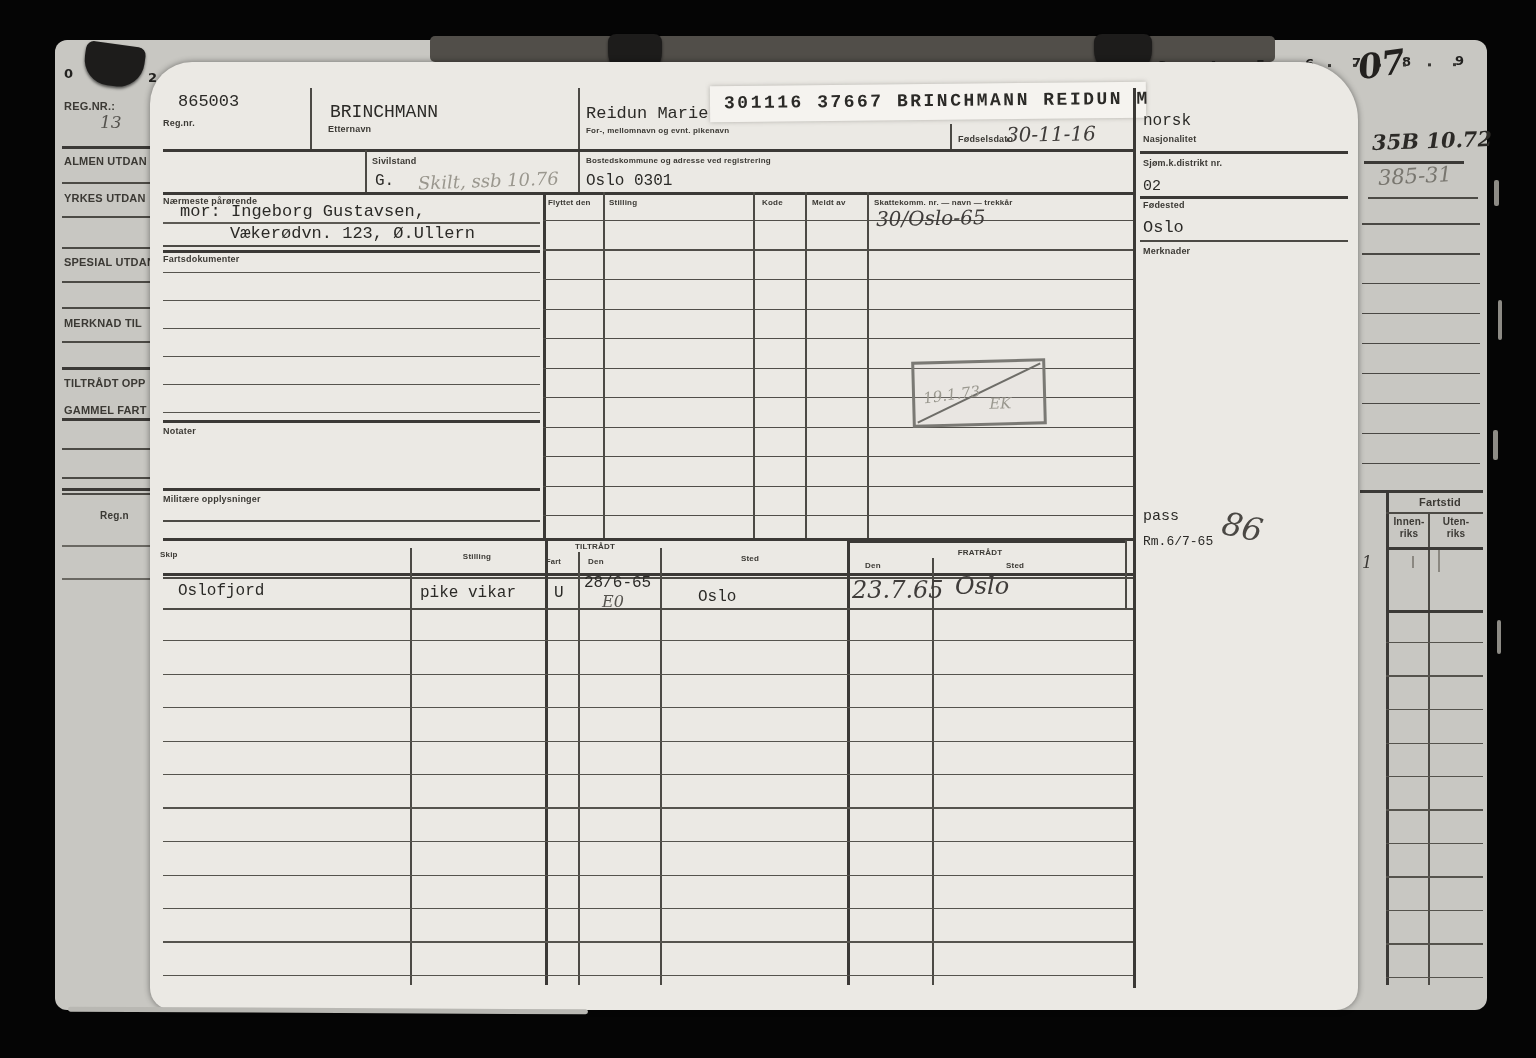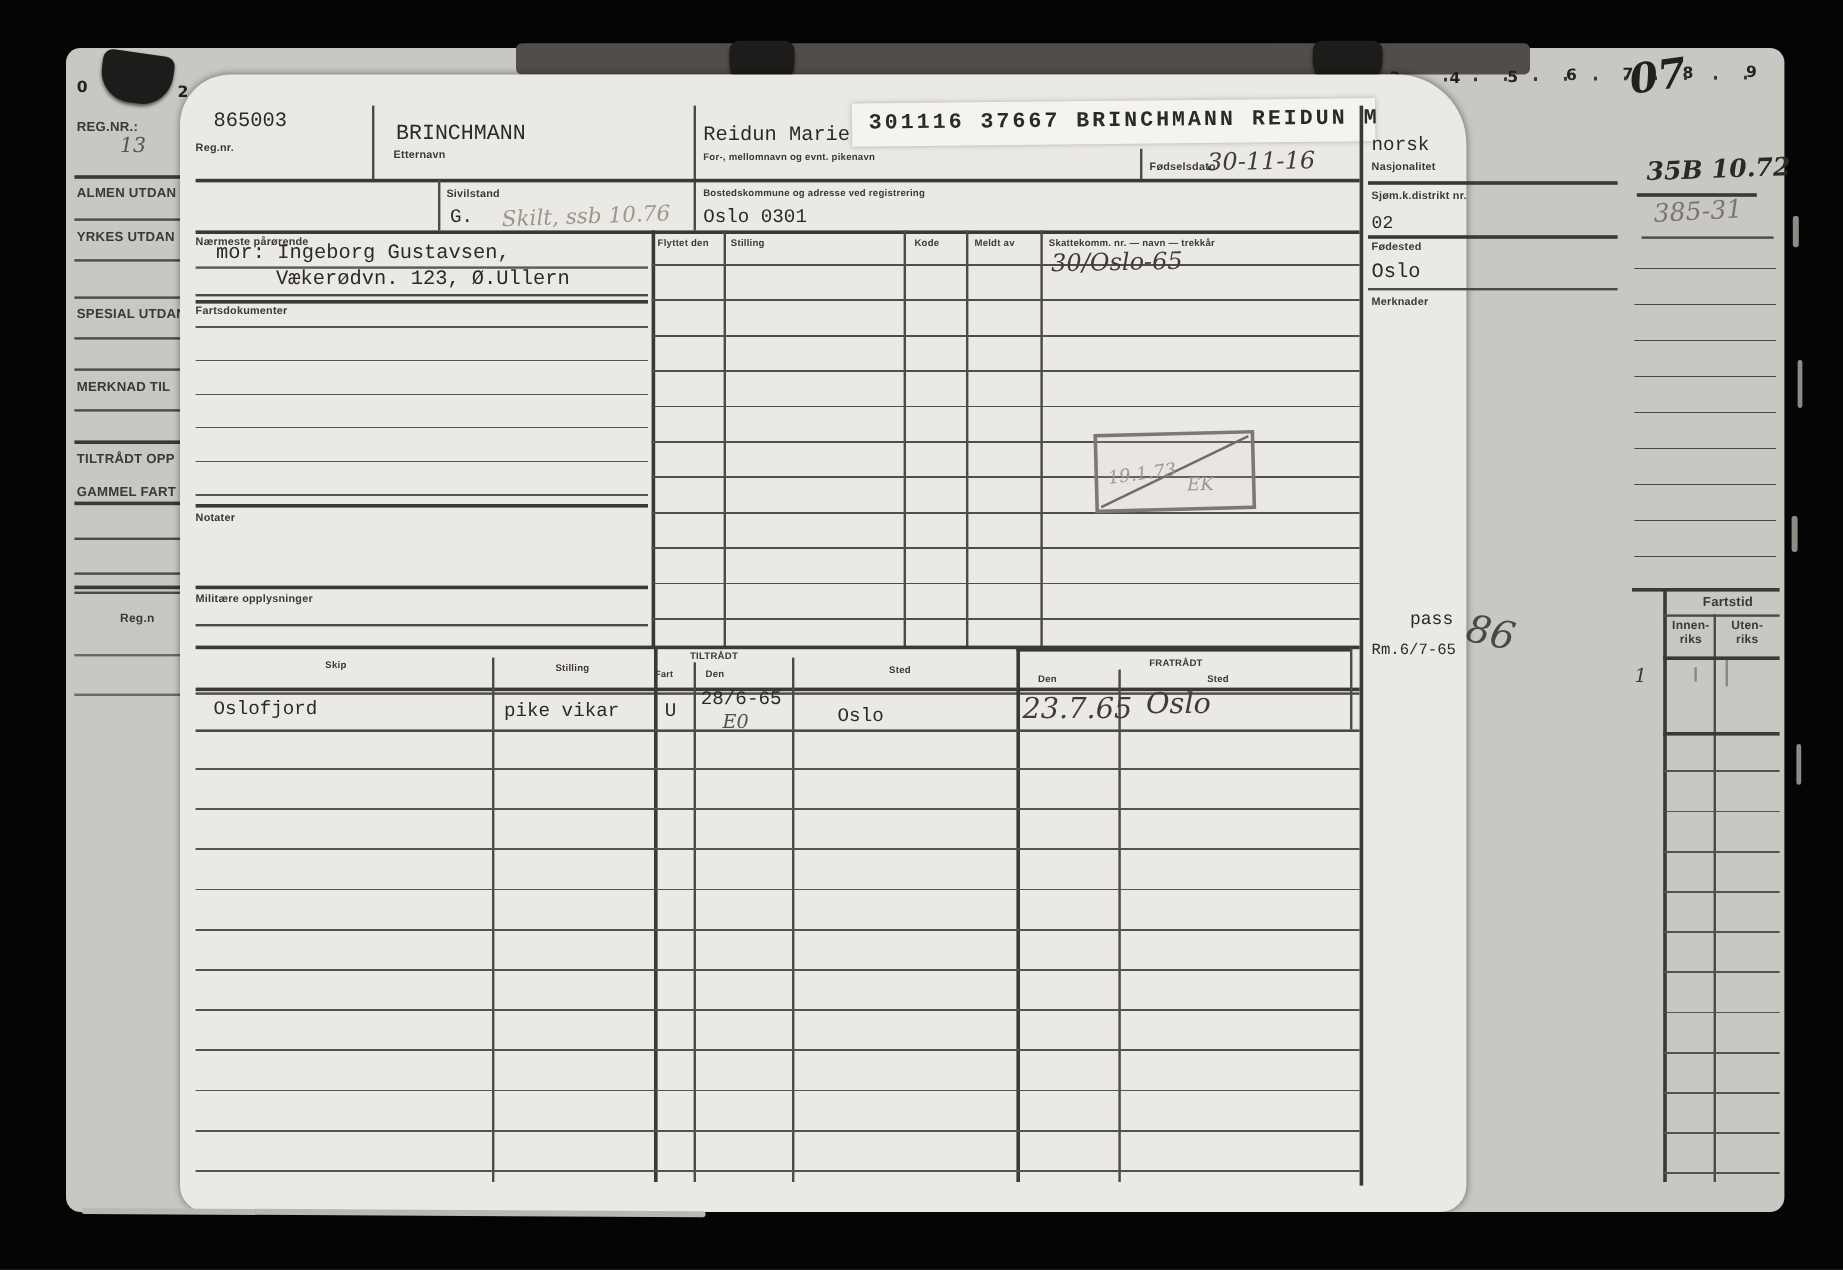--- a/index.html
+++ b/index.html
@@ -2,21 +2,21 @@
 <html><head>
 <meta charset="utf-8">
 <style>
   html,body{margin:0;padding:0;background:#000;}
   #page{position:relative;width:1536px;height:1058px;background:#050505;overflow:hidden;
         font-family:"Liberation Sans",sans-serif;}
   .abs{position:absolute;}
   
   #backing{left:55px;top:40px;width:1432px;height:970px;background:#c8c7c2;border-radius:12px;}
   
-  #card{left:150px;top:62px;width:1072px;height:948px;background:#ebe9e4;
+  #card{left:150px;top:62px;width:1208px;height:948px;background:#ebe9e4;
         border-radius:42px 58px 22px 22px;box-shadow:0 0 6px rgba(0,0,0,.45);}
   
   .lbl{font-size:9px;font-weight:bold;color:#3b3934;letter-spacing:.2px;white-space:nowrap;}
   .lbl-sm{font-size:8px;}
   .typed{font-family:"Liberation Mono","DejaVu Sans Mono",monospace;color:#2b2a27;
          font-size:16px;white-space:nowrap;}
   .hand{font-family:"DejaVu Serif",serif;font-style:italic;color:#3f3c3a;white-space:nowrap;}
   .hand-faint{color:#9a978e;}
   
   .hl{background:#4c4a45;height:1.5px;}
@@ -190,26 +190,26 @@
         <line x1="2" y1="58" x2="126" y2="2" stroke="#6e6d68" stroke-width="2"></line>
       </svg>
       <div class="abs stamp-txt" style="left:8px;top:22px;transform:rotate(-6deg);">19.1.73</div>
       <div class="abs stamp-txt" style="left:74px;top:32px;">EK</div>
     </div>
 
     <div class="abs lbl" style="left:993px;top:138px;">Fødested</div>
     <div class="abs typed" style="left:993px;top:156px;font-size:17px;">Oslo</div>
     <div class="abs hl" style="left:990px;top:178px;width:208px;"></div>
     <div class="abs lbl" style="left:993px;top:184px;">Merknader</div>
-    <div class="abs typed" style="left:993px;top:446px;font-size:15px;margin-left:32px;">pass</div>
+    <div class="abs typed" style="left:993px;top:446px;font-size:15px;">pass</div>
     <div class="abs typed" style="left:993px;top:472px;font-size:13px;">Rm.6/7-65</div>
     <div class="abs hand" style="left:1072px;top:446px;font-size:32px;color:#4a4844;transform:rotate(12deg);">86</div>
 
     <div class="abs hl2" style="left:13px;top:476px;width:970px;"></div>
-    <div class="abs lbl lbl-sm" style="left:10px;top:488px;width:240px;text-align:center;">Skip</div>
+    <div class="abs lbl lbl-sm" style="left:10px;top:488px;width:240px;text-align:left;">Skip</div>
     <div class="abs lbl lbl-sm" style="left:262px;top:490px;width:130px;text-align:center;">Stilling</div>
     <div class="abs lbl lbl-sm" style="left:390px;top:480px;width:110px;text-align:center;">TILTRÅDT</div>
     <div class="abs lbl" style="left:396px;top:495px;font-size:7.5px;">Fart</div>
     <div class="abs lbl lbl-sm" style="left:438px;top:495px;">Den</div>
     <div class="abs lbl lbl-sm" style="left:540px;top:492px;width:120px;text-align:center;">Sted</div>
     <div class="abs hl2" style="left:697px;top:478px;width:278px;"></div>
     <div class="abs lbl lbl-sm" style="left:720px;top:486px;width:220px;text-align:center;">FRATRÅDT</div>
     <div class="abs lbl lbl-sm" style="left:715px;top:499px;">Den</div>
     <div class="abs lbl lbl-sm" style="left:856px;top:499px;">Sted</div>
     <div class="abs hl2" style="left:13px;top:511px;width:970px;"></div>

